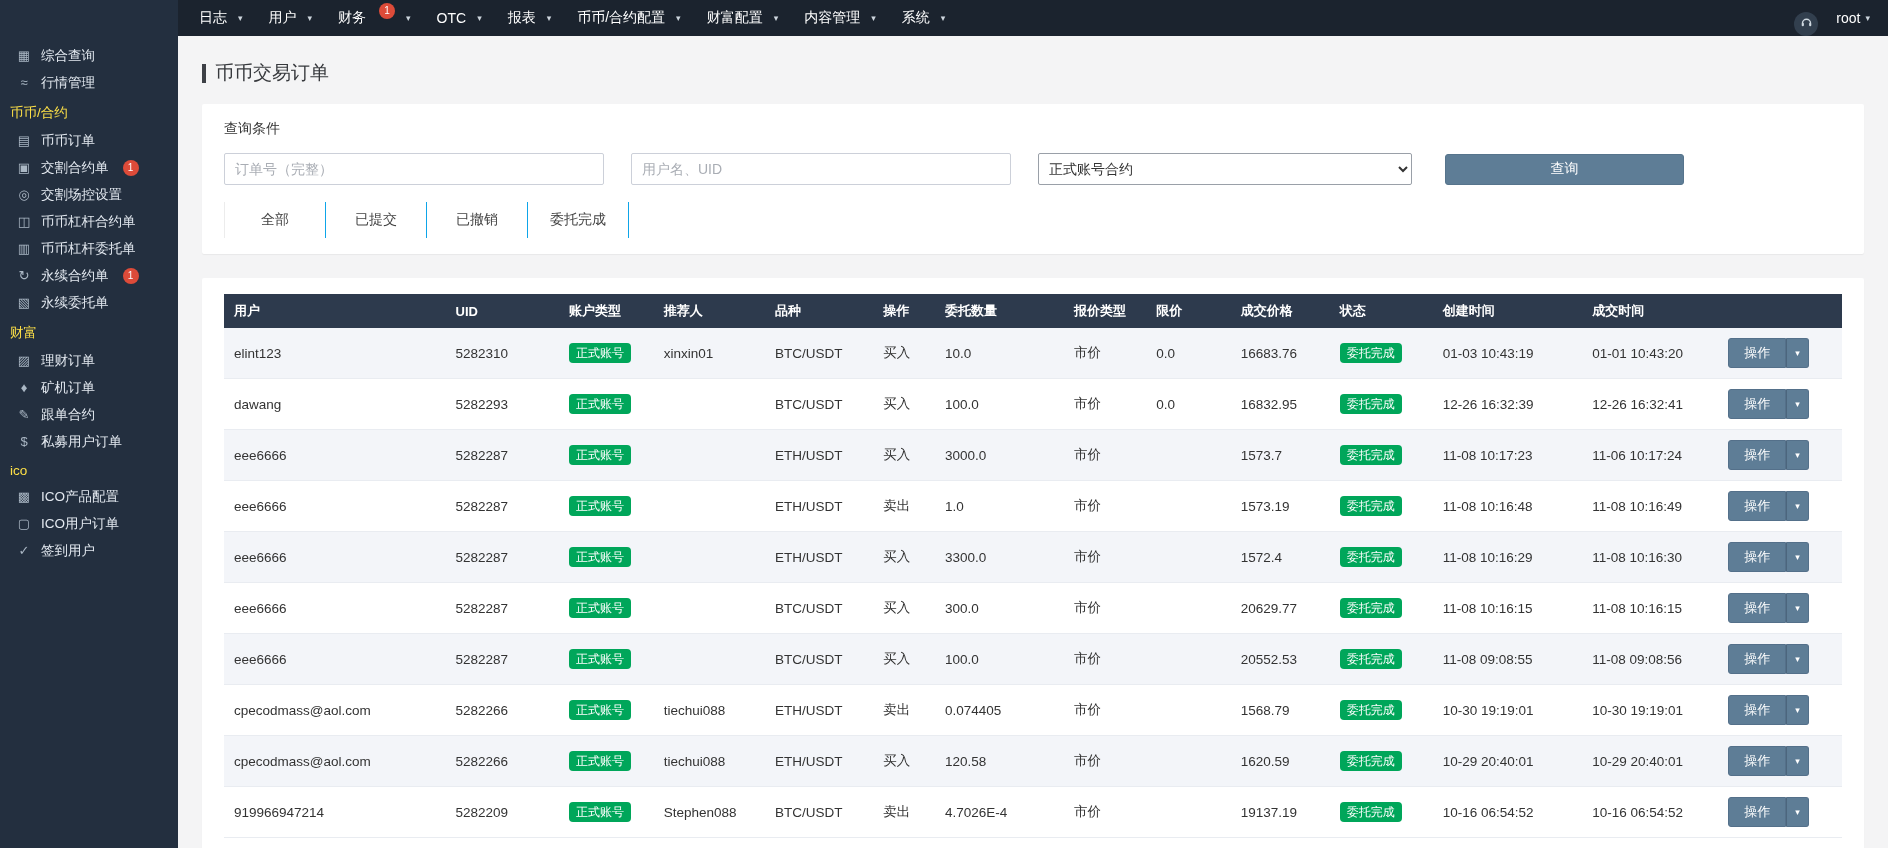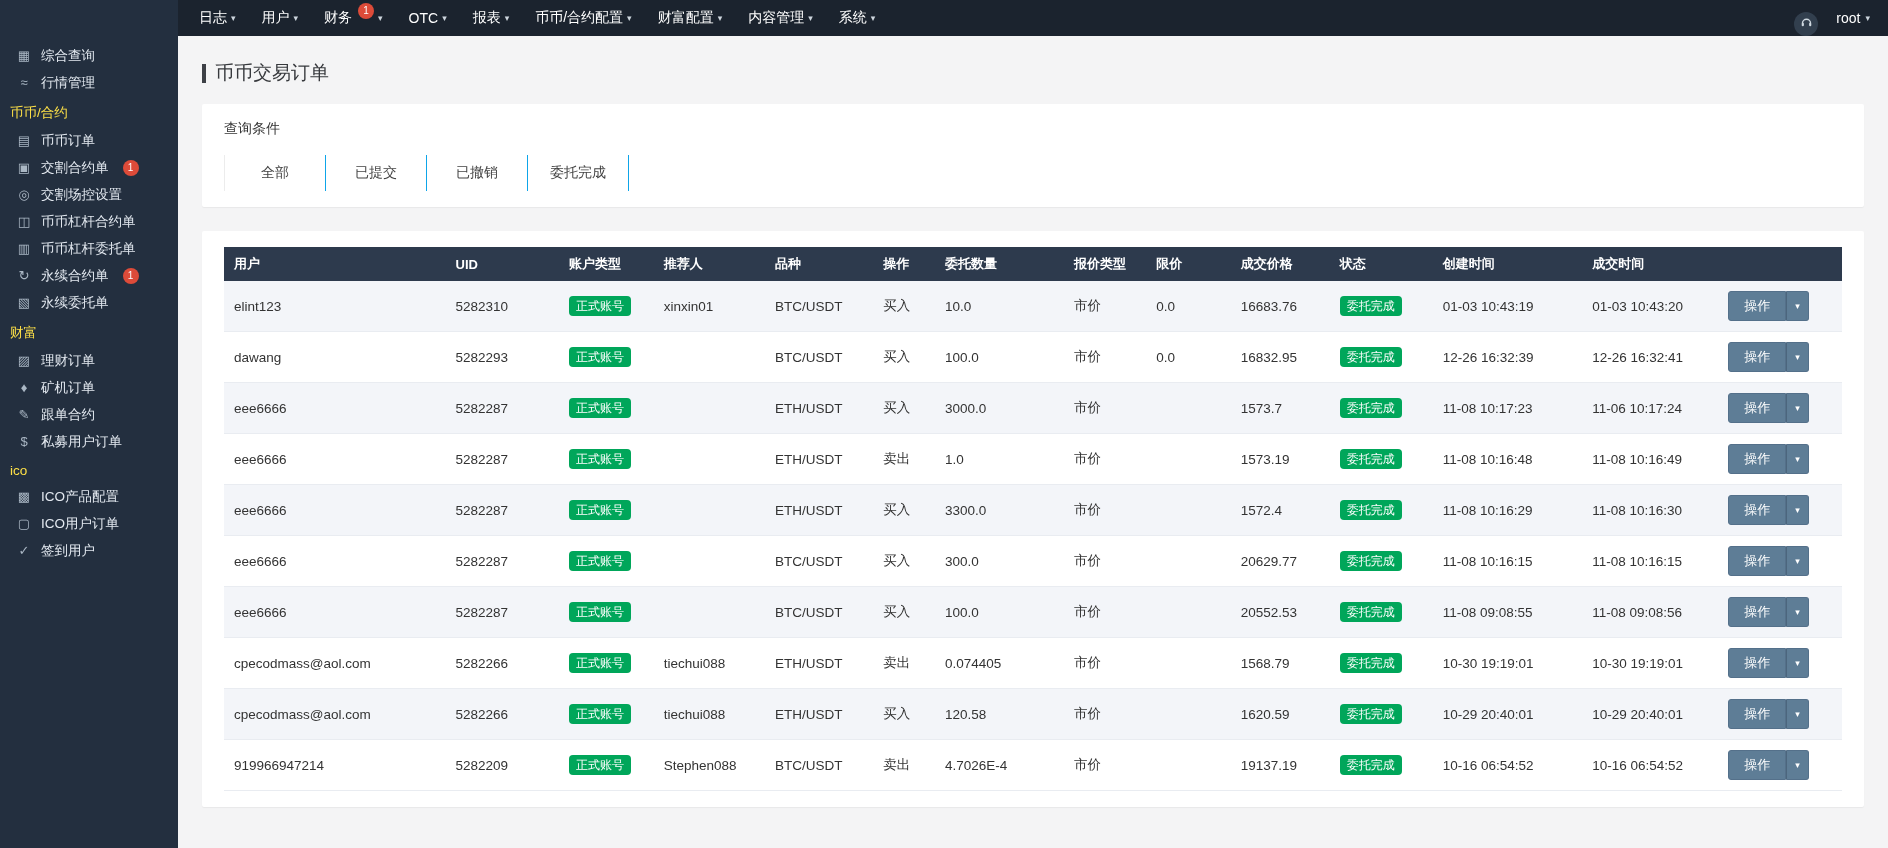--- a/index.html
+++ b/index.html
@@ -11,21 +11,21 @@
   .sidebar{width:178px;flex-shrink:0;background:#232f3f;height:100%;overflow:hidden;padding-top:42px}
   .sb-item{display:flex;align-items:center;gap:9px;height:27px;padding:0 8px 0 16px;color:#e3e9f0;font-size:13.5px;cursor:pointer;white-space:nowrap}
   .sb-icon{width:16px;text-align:center;color:#aab7c4;font-size:13px;flex-shrink:0}
   .sb-header{padding:8px 10px 5px;color:#fde047;font-size:13.5px;white-space:nowrap}
   .red-badge,.nav-badge{display:inline-block;min-width:16px;height:16px;line-height:16px;border-radius:50%;background:#dd4b39;color:#fff;font-size:10px;text-align:center;padding:0 2px}
   .red-badge{margin-left:5px}
 
   
   .main{flex:1;display:flex;flex-direction:column;height:100%;min-width:0}
   .navbar{height:36px;background:#1b232e;display:flex;align-items:center;padding:0 14px 0 8px;flex-shrink:0}
-  .nav-item{display:flex;align-items:center;gap:4px;padding:0 13px;height:100%;color:#fff;font-size:14px;cursor:pointer;white-space:nowrap}
+  .nav-item{display:flex;align-items:center;gap:11px;padding:0 13px;height:100%;color:#fff;font-size:14px;cursor:pointer;white-space:nowrap}
   .caret{font-size:9px;color:#cdd5dd;line-height:1}
   .nav-badge{position:relative;top:-7px;margin-left:2px}
   .nav-right{margin-left:auto;display:flex;align-items:flex-end;gap:14px;height:100%}
   .support-circle{width:24px;height:24px;border-radius:50%;background:#323f4e;display:flex;align-items:center;justify-content:center;cursor:pointer}
   .user-menu{display:flex;align-items:center;gap:5px;color:#fff;height:100%;padding:0 4px;cursor:pointer}
 
   
   .content{flex:1;overflow:hidden;padding:18px 24px}
   .page-title{display:flex;align-items:center;gap:9px;font-size:19px;color:#36383c;margin:6px 0 18px;font-weight:500}
   .title-bar{width:4px;height:19px;background:#3d4046;flex-shrink:0}
@@ -192,20 +192,26 @@
 
     <div class="content">
 
       <div class="page-title">
         <span class="title-bar"></span>
         <span>币币交易订单</span>
       </div>
 
       <section class="card">
         <div class="card-title">查询条件</div>
+        <div class="filters">
+          <input class="text-input" type="text" placeholder="订单号（完整）" style="">
+          <input class="text-input" type="text" placeholder="用户名、UID" style="">
+          <select class="select-input"><option>正式账号合约</option></select>
+          <button class="search-btn">查询</button>
+        </div>
         <div class="tabs">
             <div class="tab">全部</div>
             <div class="tab">已提交</div>
             <div class="tab">已撤销</div>
             <div class="tab">委托完成</div>
           </div>
       </section>
 
       <section class="card">
         <table>
@@ -250,21 +256,21 @@
                 <td><span class="badge-green">正式账号</span></td>
                 <td>xinxin01</td>
                 <td>BTC/USDT</td>
                 <td>买入</td>
                 <td>10.0</td>
                 <td>市价</td>
                 <td>0.0</td>
                 <td>16683.76</td>
                 <td><span class="badge-green">委托完成</span></td>
                 <td>01-03 10:43:19</td>
-                <td>01-03 10:43:20</td>
+                <td>01-01 10:43:20</td>
                 <td><div class="btn-split">
                     <button class="btn-main">操作</button>
                     <button class="btn-caret"><span>▾</span></button>
                   </div></td>
               </tr>
               <tr>
                 <td>dawang</td>
                 <td>5282293</td>
                 <td><span class="badge-green">正式账号</span></td>
                 <td></td>

